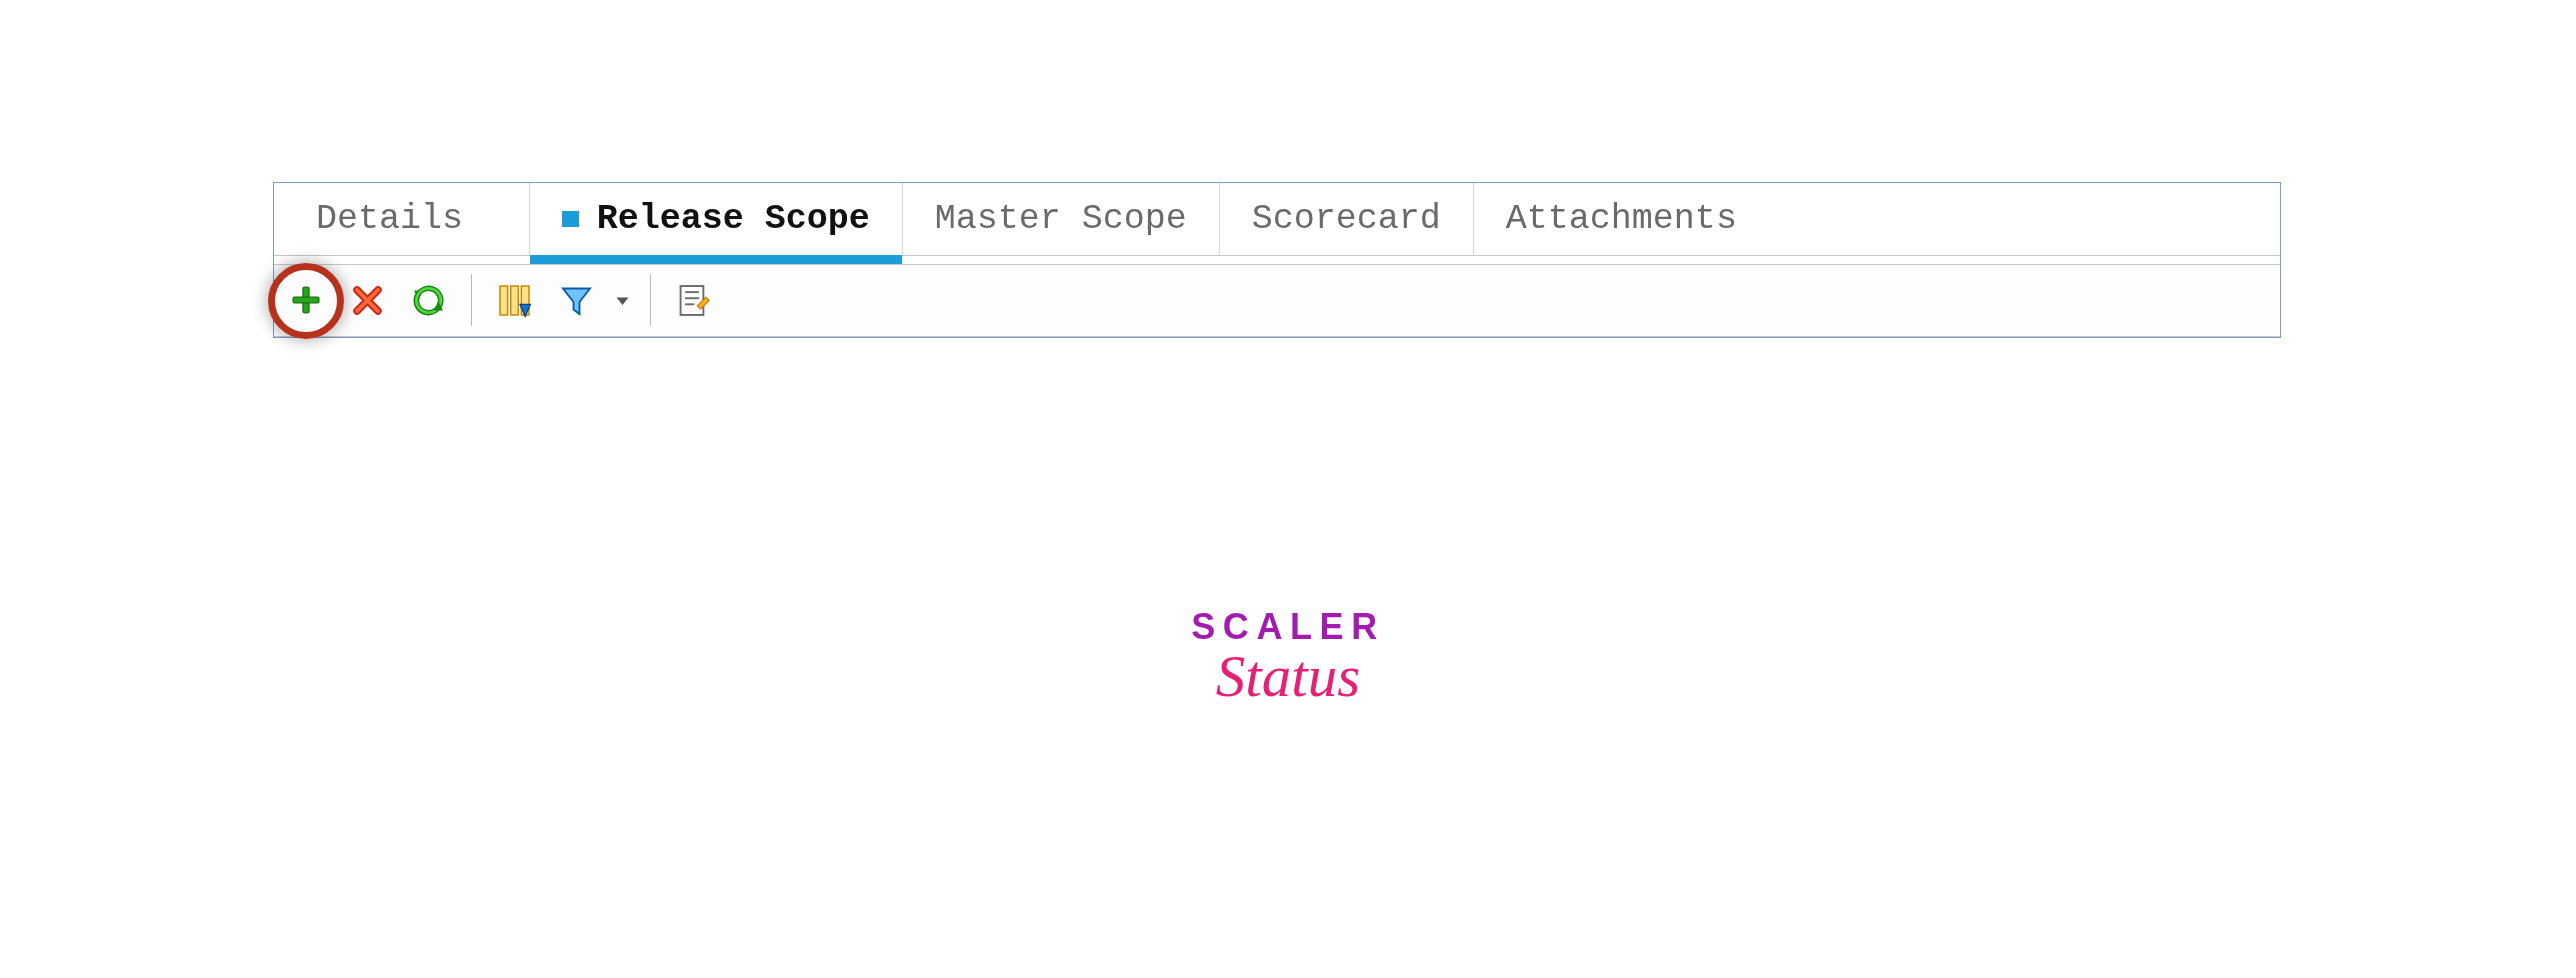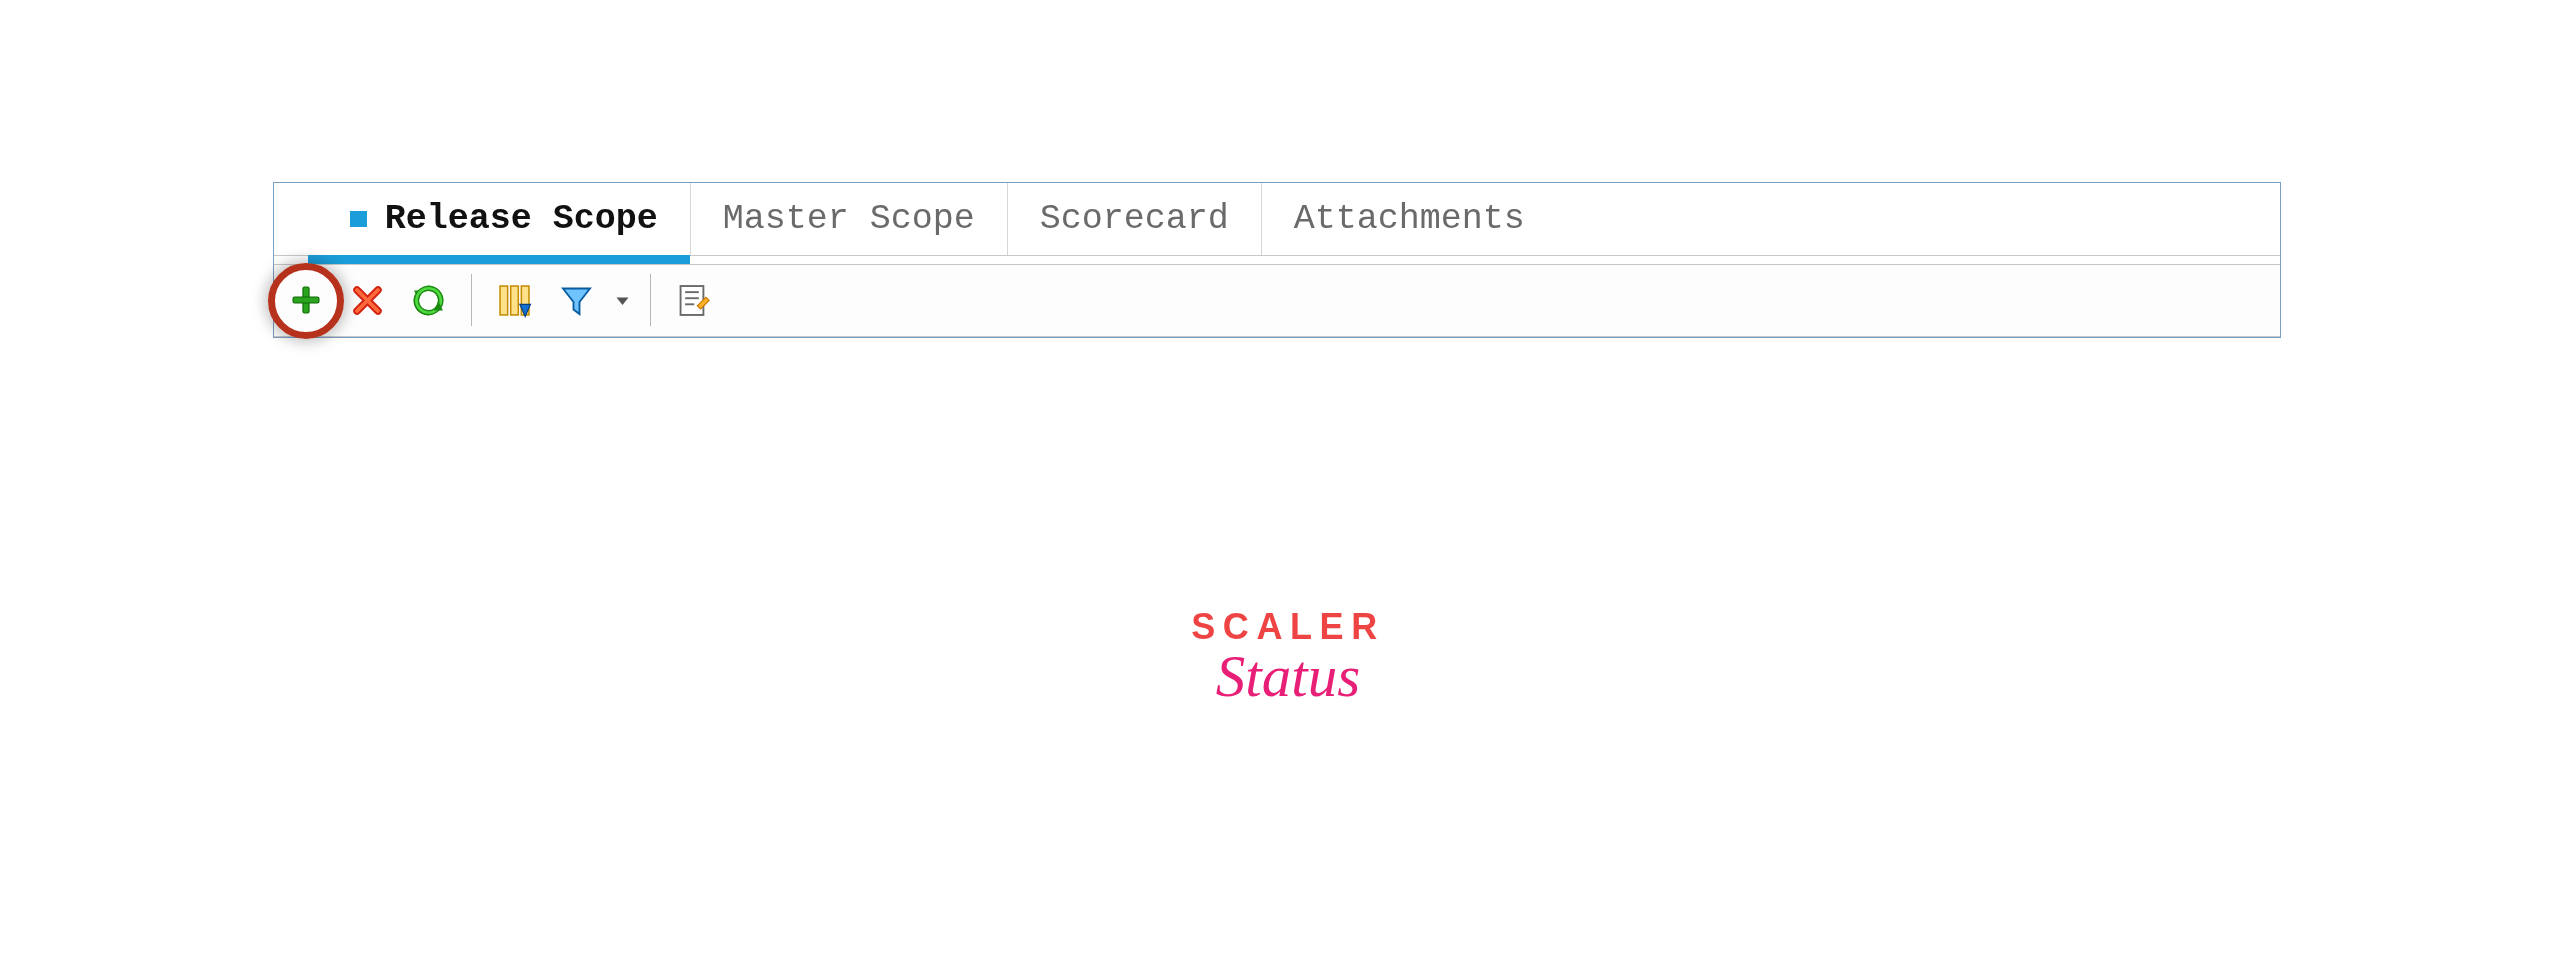--- a/index.html
+++ b/index.html
@@ -110,37 +110,40 @@
     left: 50%;
     top: 606px;
     transform: translateX(-50%);
     text-align: center;
   }
   .wm-top {
     font-family: Arial, sans-serif;
     font-size: 36px;
     font-weight: 800;
     letter-spacing: 7.6px;
-    color: #ef4444;
+    color: #a21caf;
   }
   .wm-bot {
     font-family: "Brush Script MT", cursive;
     font-size: 59px;
     color: #e81f76;
     margin-top: -6px;
     font-style: italic;
   }
   svg { display: block; }
 </style>
 </head>
 <body>
 
 <div class="panel">
 
   <div class="tabs">
+    <div class="tab">
+      <span>Details</span>
+    </div>
     <div class="tab active">
       <span class="indicator"></span>
       <span>Release Scope</span>
     </div>
     <div class="tab">
       <span>Master Scope</span>
     </div>
     <div class="tab">
       <span>Scorecard</span>
     </div>

